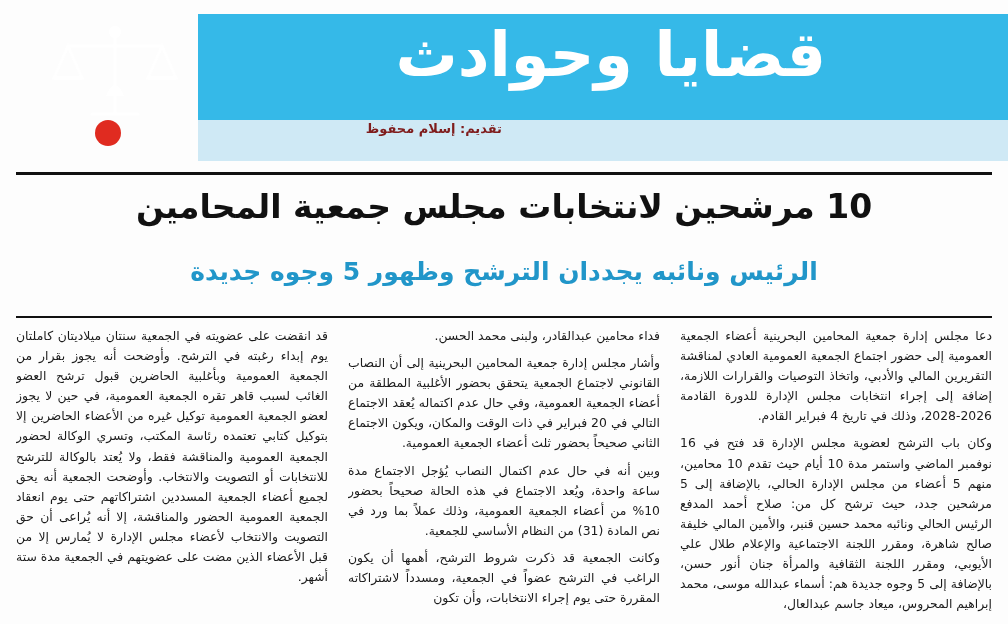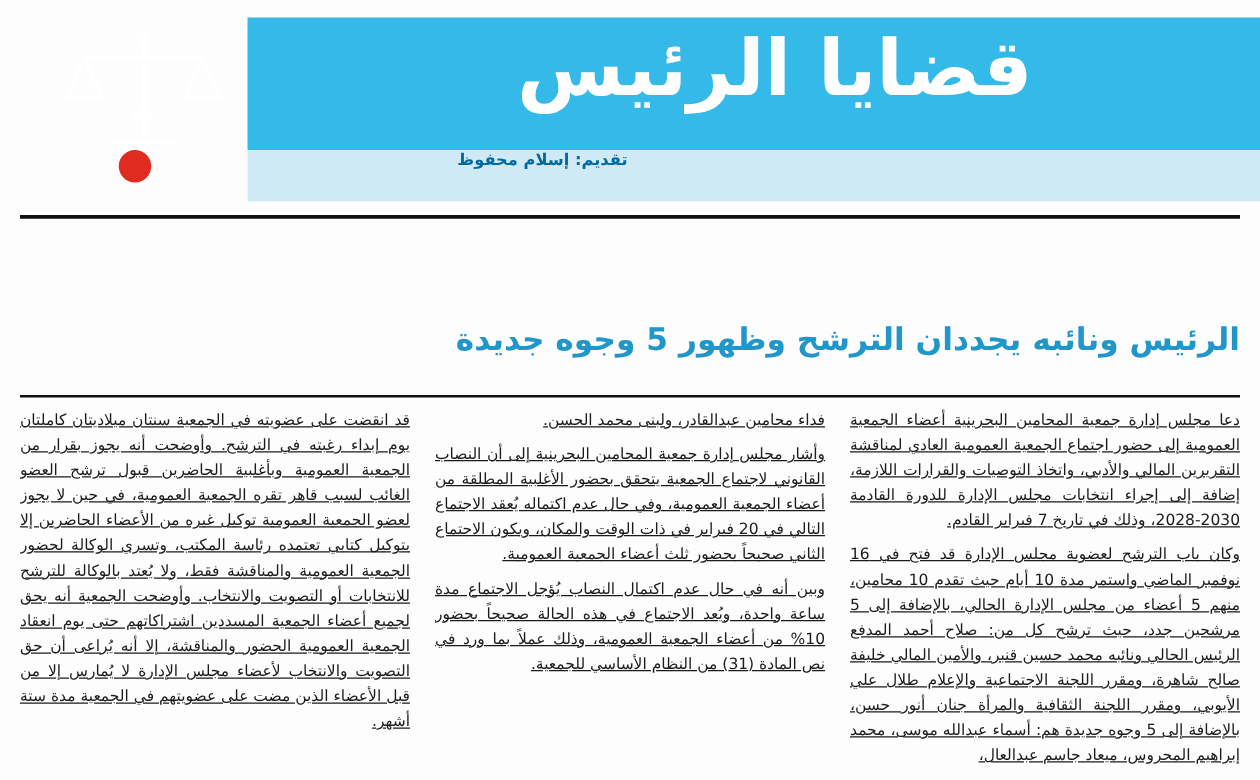--- a/index.html
+++ b/index.html
@@ -46,21 +46,21 @@
     top: 20px;
     left: 40px;
     width: 150px;
     height: 110px;
   }
   .masthead-credit {
     position: absolute;
     top: 121px;
     right: 506px;
     font-size: 13px;
-    color: #0369a1;
+    color: #7f1d1d;
     font-weight: bold;
     background: transparent;
   }
   .credit-strip {
     position: absolute;
     top: 120px;
     right: 0;
     width: 810px;
     height: 41px;
     background: #cfe9f5;
@@ -104,21 +104,21 @@
     font-weight: bold;
     color: #111;
     line-height: 1.25;
     letter-spacing: 0.5px;
   }
   .subhead {
     position: absolute;
     top: 256px;
     right: 16px;
     left: 16px;
-    text-align: right;
+    text-align: center;
     font-size: 25px;
     font-weight: bold;
     color: #2196c9;
     line-height: 1.3;
     letter-spacing: 0.5px;
   }
 
   
   .columns {
     position: absolute;
@@ -130,34 +130,33 @@
     flex-direction: row;
     gap: 20px;
   }
   .column {
     flex: 1 1 0;
     font-size: 12.4px;
     line-height: 1.62;
     text-align: justify;
     color: #1b1b1b;
     overflow: hidden;
-    text-decoration: underline;
   }
   .column p {
     margin: 0 0 7px 0;
   }
 </style>
 </head>
 <body>
 
 <div class="page">
 
   <div class="masthead-bar"></div>
 
-  <div class="masthead-title">قضايا الرئيس</div>
+  <div class="masthead-title">قضايا وحوادث</div>
 
   <div class="masthead-logo">
     <svg viewBox="0 0 150 110" width="150" height="110" aria-hidden="true">
       <g stroke="#ffffff" stroke-width="3" fill="none" stroke-linecap="round">
         <line x1="75" y1="14" x2="75" y2="92"></line>
         <line x1="28" y1="26" x2="122" y2="26"></line>
         <path d="M28 26 L14 58 L42 58 Z"></path>
         <path d="M122 26 L108 58 L136 58 Z"></path>
         <line x1="14" y1="58" x2="42" y2="58"></line>
         <line x1="108" y1="58" x2="136" y2="58"></line>
@@ -167,35 +166,37 @@
       <path d="M66 76 q9 -22 18 0 z" fill="#ffffff"></path>
     </svg>
   </div>
 
   <div class="credit-strip"></div>
   <div class="red-dot"></div>
   <div class="masthead-credit">تقديم: إسلام محفوظ</div>
 
   <div class="rule-top"></div>
 
+  <div class="headline">10 مرشحين لانتخابات مجلس جمعية المحامين</div>
   <div class="subhead">الرئيس ونائبه يجددان الترشح وظهور 5 وجوه جديدة</div>
 
   <div class="rule-bottom"></div>
 
   <div class="columns">
 
     <div class="column">
-      <p>دعا مجلس إدارة جمعية المحامين البحرينية أعضاء الجمعية العمومية إلى حضور اجتماع الجمعية العمومية العادي لمناقشة التقريرين المالي والأدبي، واتخاذ التوصيات والقرارات اللازمة، إضافة إلى إجراء انتخابات مجلس الإدارة للدورة القادمة 2030-2028، وذلك في تاريخ 7 فبراير القادم.</p>
+      <p>دعا مجلس إدارة جمعية المحامين البحرينية أعضاء الجمعية العمومية إلى حضور اجتماع الجمعية العمومية العادي لمناقشة التقريرين المالي والأدبي، واتخاذ التوصيات والقرارات اللازمة، إضافة إلى إجراء انتخابات مجلس الإدارة للدورة القادمة 2026-2028، وذلك في تاريخ 4 فبراير القادم.</p>
       <p>وكان باب الترشح لعضوية مجلس الإدارة قد فتح في 16 نوفمبر الماضي واستمر مدة 10 أيام حيث تقدم 10 محامين، منهم 5 أعضاء من مجلس الإدارة الحالي، بالإضافة إلى 5 مرشحين جدد، حيث ترشح كل من: صلاح أحمد المدفع الرئيس الحالي ونائبه محمد حسين قنبر، والأمين المالي خليفة صالح شاهرة، ومقرر اللجنة الاجتماعية والإعلام طلال علي الأيوبي، ومقرر اللجنة الثقافية والمرأة جنان أنور حسن، بالإضافة إلى 5 وجوه جديدة هم: أسماء عبدالله موسى، محمد إبراهيم المحروس، ميعاد جاسم عبدالعال،</p>
     </div>
 
     <div class="column">
       <p>فداء محامين عبدالقادر، ولبنى محمد الحسن.</p>
       <p>وأشار مجلس إدارة جمعية المحامين البحرينية إلى أن النصاب القانوني لاجتماع الجمعية يتحقق بحضور الأغلبية المطلقة من أعضاء الجمعية العمومية، وفي حال عدم اكتماله يُعقد الاجتماع التالي في 20 فبراير في ذات الوقت والمكان، ويكون الاجتماع الثاني صحيحاً بحضور ثلث أعضاء الجمعية العمومية.</p>
       <p>وبين أنه في حال عدم اكتمال النصاب يُؤجل الاجتماع مدة ساعة واحدة، ويُعد الاجتماع في هذه الحالة صحيحاً بحضور 10% من أعضاء الجمعية العمومية، وذلك عملاً بما ورد في نص المادة (31) من النظام الأساسي للجمعية.</p>
+      <p>وكانت الجمعية قد ذكرت شروط الترشح، أهمها أن يكون الراغب في الترشح عضواً في الجمعية، ومسدداً لاشتراكاته المقررة حتى يوم إجراء الانتخابات، وأن تكون</p>
     </div>
 
     <div class="column">
       <p>قد انقضت على عضويته في الجمعية سنتان ميلاديتان كاملتان يوم إبداء رغبته في الترشح. وأوضحت أنه يجوز بقرار من الجمعية العمومية وبأغلبية الحاضرين قبول ترشح العضو الغائب لسبب قاهر تقره الجمعية العمومية، في حين لا يجوز لعضو الجمعية العمومية توكيل غيره من الأعضاء الحاضرين إلا بتوكيل كتابي تعتمده رئاسة المكتب، وتسري الوكالة لحضور الجمعية العمومية والمناقشة فقط، ولا يُعتد بالوكالة للترشح للانتخابات أو التصويت والانتخاب. وأوضحت الجمعية أنه يحق لجميع أعضاء الجمعية المسددين اشتراكاتهم حتى يوم انعقاد الجمعية العمومية الحضور والمناقشة، إلا أنه يُراعى أن حق التصويت والانتخاب لأعضاء مجلس الإدارة لا يُمارس إلا من قبل الأعضاء الذين مضت على عضويتهم في الجمعية مدة ستة أشهر.</p>
     </div>
 
   </div>
 
 </div>
 

